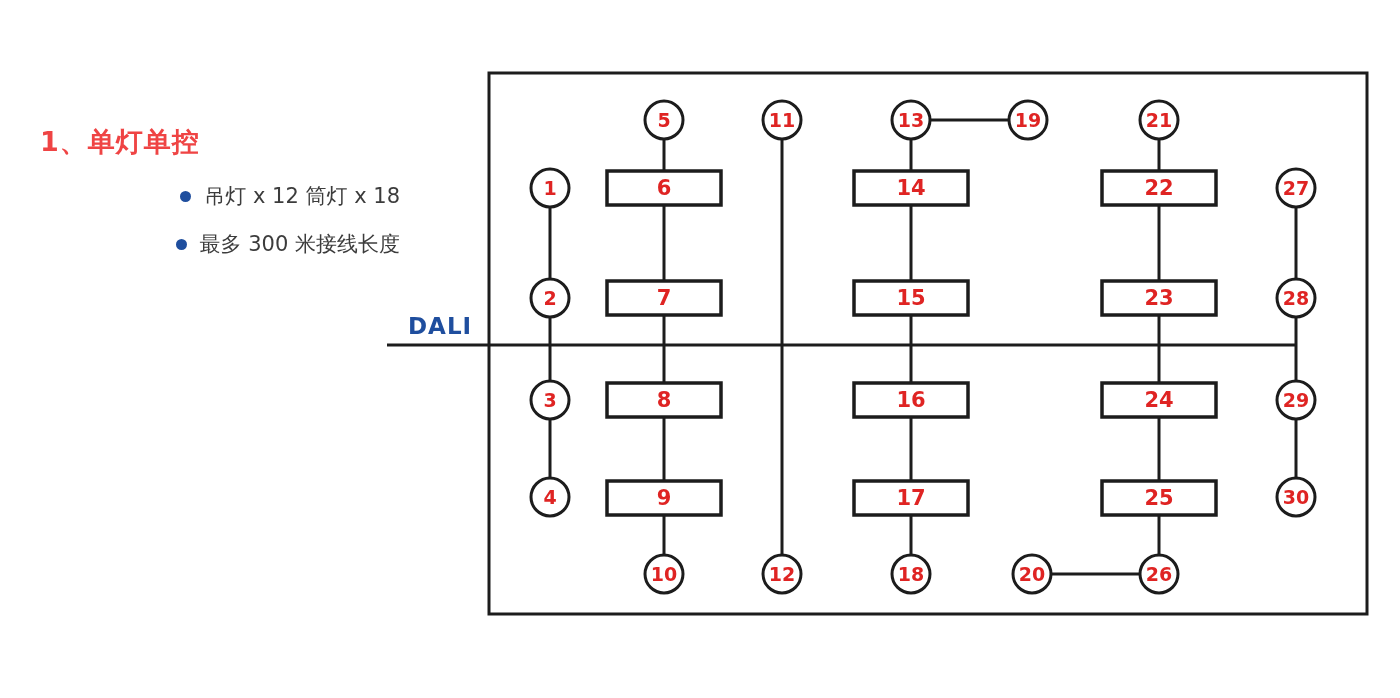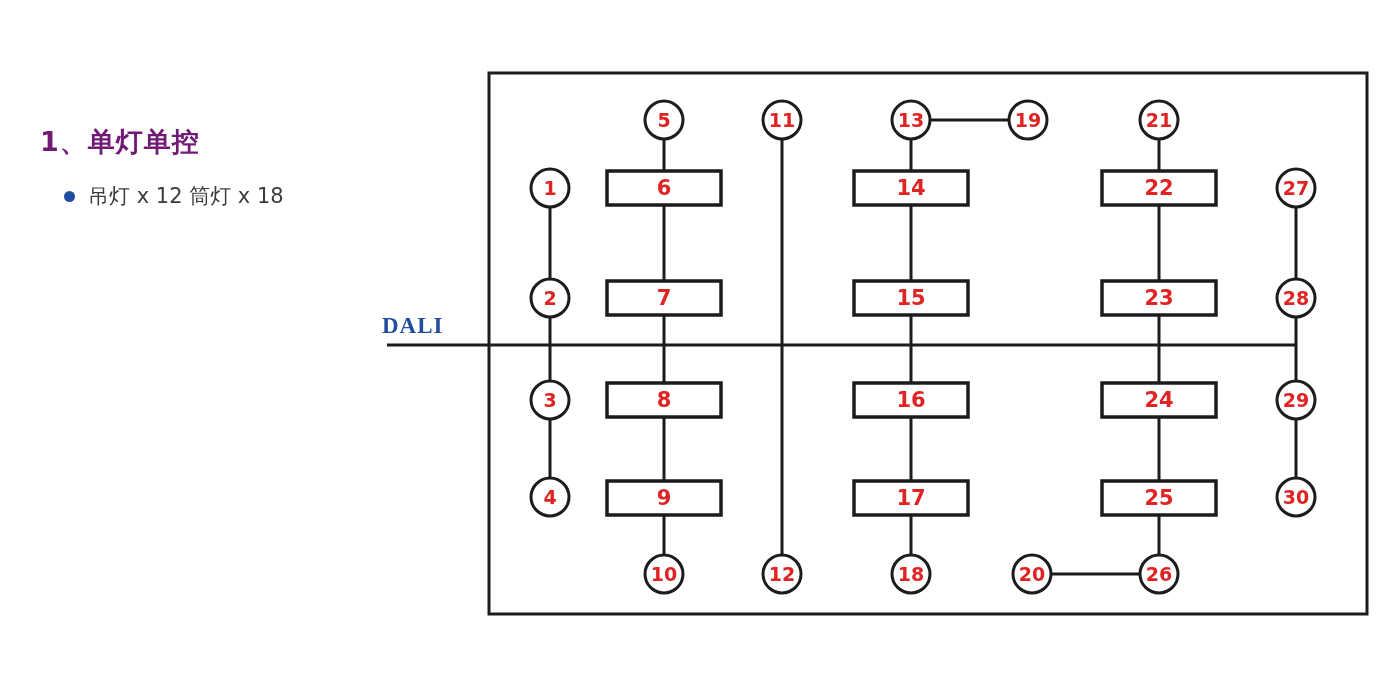--- a/index.html
+++ b/index.html
@@ -19,66 +19,70 @@
     left: 40px;
     top: 124px;
     width: 360px;
     color: #3c3c3c;
   }
   .panel-heading {
     font-size: 27px;
     font-weight: bold;
     letter-spacing: 1px;
     margin: 0 0 24px 0;
-    color: #701a75;
+    color: #ef4444;
   }
   .bullet-row {
     display: flex;
     align-items: center;
     margin: 0 0 24px 24px;
     height: 24px;
+    justify-content: flex-end;
   }
   .bullet-dot {
     width: 11px;
     height: 11px;
     border-radius: 50%;
     background: #1f4e9e;
     flex: 0 0 11px;
     margin-right: 13px;
   }
   .bullet-text {
     font-size: 21px;
     font-weight: 500;
     color: #3c3c3c;
     white-space: nowrap;
   }
   .bus-label {
     position: absolute;
-    left: 382px;
+    left: 408px;
     top: 313px;
     font-size: 23px;
     font-weight: bold;
     letter-spacing: 1px;
     color: #1f4e9e;
-    font-family: Liberation Serif, serif;
   }
   .diagram-svg {
     position: absolute;
     left: 0;
     top: 0;
   }
 </style>
 </head>
 <body>
 
 <div class="left-panel">
   <div class="panel-heading">1、单灯单控</div>
   <div class="bullet-row">
     <span class="bullet-dot"></span>
     <span class="bullet-text">吊灯 x 12  筒灯 x 18</span>
+  </div>
+  <div class="bullet-row">
+    <span class="bullet-dot"></span>
+    <span class="bullet-text">最多 300 米接线长度</span>
   </div>
 </div>
 
 <div class="bus-label">DALI</div>
 
 <svg class="diagram-svg" width="1400" height="698" viewBox="0 0 1400 698" xmlns="http://www.w3.org/2000/svg">
     <line x1="550" y1="188" x2="550" y2="497" stroke="#1c1c1c" stroke-width="3"></line>
     <line x1="664" y1="120" x2="664" y2="574" stroke="#1c1c1c" stroke-width="3"></line>
     <line x1="782" y1="120" x2="782" y2="574" stroke="#1c1c1c" stroke-width="3"></line>
     <line x1="911" y1="120" x2="911" y2="574" stroke="#1c1c1c" stroke-width="3"></line>

